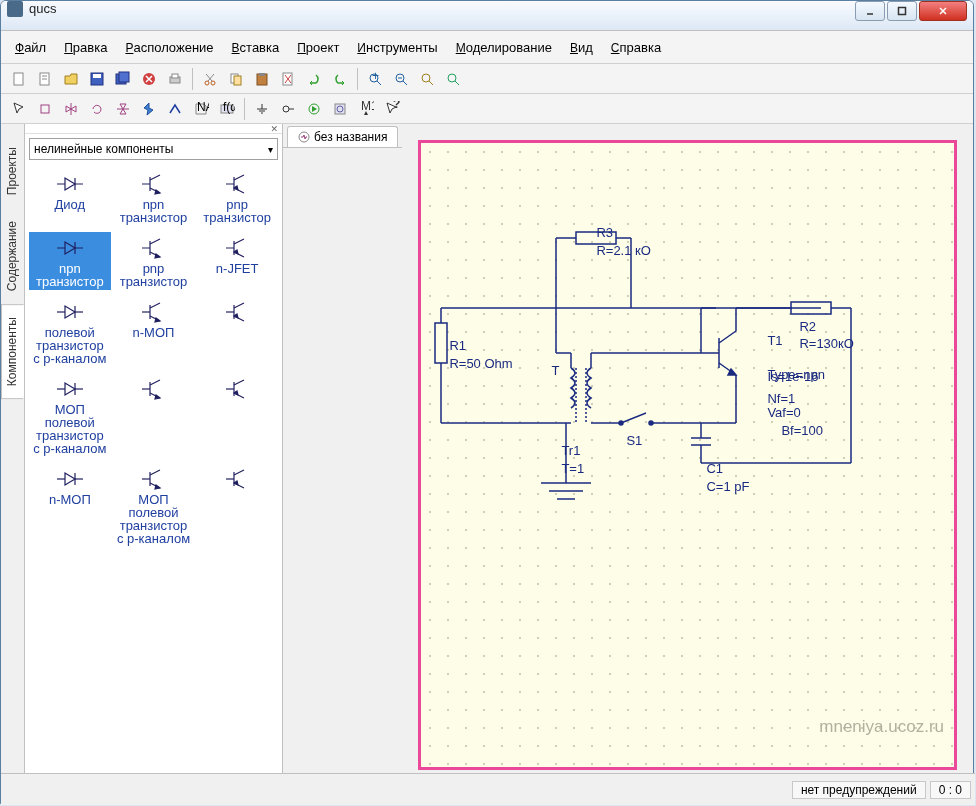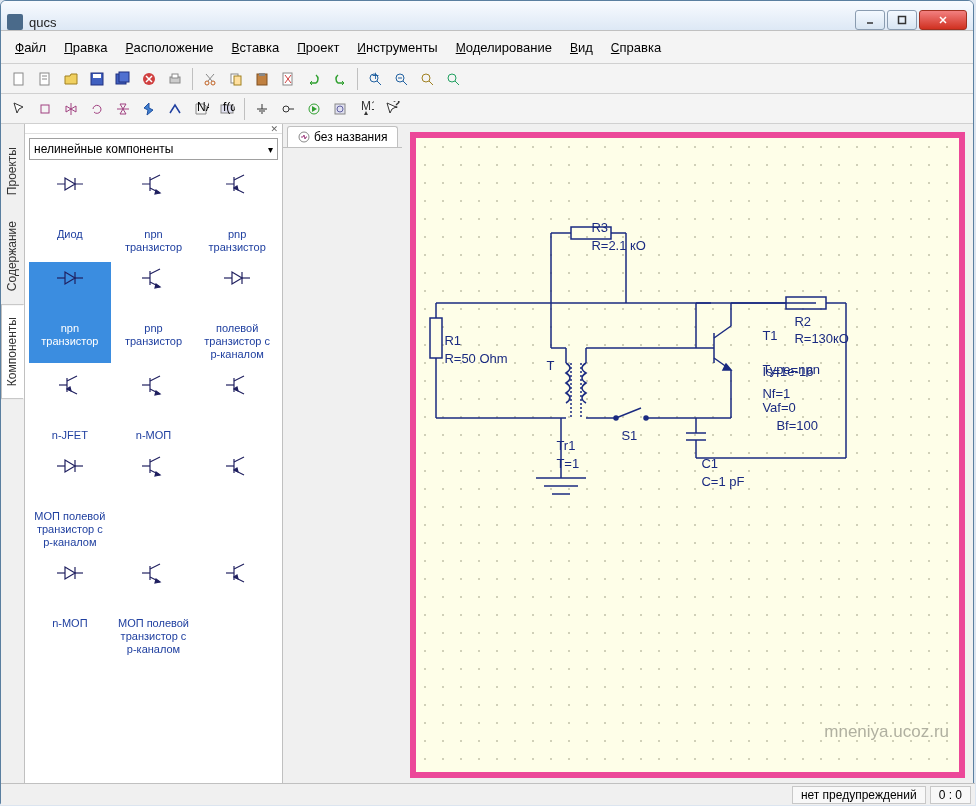--- a/index.html
+++ b/index.html
@@ -1,20 +1,20 @@
 <!DOCTYPE html>
 <html><head>
 <meta charset="utf-8">
 <style>
 * { box-sizing: border-box; margin: 0; padding: 0; font-family: Tahoma, sans-serif; font-size: 12px; }
 body { background: #dce5f0; width: 976px; height: 806px; overflow: hidden; position: relative; }
 
 .window { border: 1px solid #5a7fa0; background: #f0f0f0; width: 974px; height: 804px; border-radius: 6px 6px 0 0; overflow: hidden; }
 
-.titlebar { height: 30px; background: linear-gradient(#f8fbff, #dde8f5); display: flex; align-items: flex-end; padding: 0 6px; border-bottom: 1px solid #c0c0c0; }
+.titlebar { height: 30px; background: linear-gradient(#f8fbff, #dde8f5); display: flex; align-items: flex-start; padding: 0 6px; border-bottom: 1px solid #c0c0c0; }
 .titlebar .app-icon { width: 16px; height: 16px; background: #4a6a8a; border-radius: 2px; margin-right: 6px; }
 .titlebar .title { flex: 1; font-size: 13px; color: #222; }
 .win-btns { display: flex; gap: 2px; }
 .win-btn { width: 30px; height: 20px; border: 1px solid #8a9cb0; border-radius: 3px; background: linear-gradient(#f4f9ff,#d8e5f2); display: flex; align-items: center; justify-content: center; cursor: pointer; }
 .win-btn.close { width: 48px; background: linear-gradient(#f28080,#d03020); color: #fff; border-color: #a03020; }
 .win-btn svg { width: 10px; height: 10px; }
 
 .menubar { height: 24px; background: #f4f4f4; display: flex; align-items: center; padding: 16px 6px; gap: 2px; border-bottom: 1px solid #d0d0d0; }
 .menubar .menu-item { padding: 2px 8px; cursor: pointer; font-size: 13px; }
 .menubar .menu-item u { text-decoration: underline; }
@@ -35,33 +35,33 @@
 .combo { margin: 4px; height: 22px; border: 1px solid #a0a0a0; padding: 2px 4px; display: flex; align-items: center; justify-content: space-between; background: #fff; cursor: pointer; }
 .combo .arrow { font-size: 10px; }
 
 .palette { flex: 1; overflow: auto; padding: 4px; }
 .palette-grid { display: grid; grid-template-columns: repeat(3, 1fr); gap: 6px 2px; }
 .pal-item { text-align: center; cursor: pointer; padding: 2px; }
 .pal-item.sel { background: #3b8de0; color: #fff; }
 .pal-item:not(.sel) { color: #2040a0; }
 .pal-icon { height: 28px; display: flex; align-items: center; justify-content: center; }
 .pal-icon svg { stroke: #202060; fill: none; stroke-width: 1.2; }
-.pal-label { font-size: 11px; line-height: 13px; word-wrap: break-word; margin-top: 30px; }
+.pal-label { font-size: 13px; line-height: 13px; word-wrap: break-word; }
 
 .canvas-area { flex: 1; display: flex; flex-direction: row; background: #f0f0f0; }
 .doc-tabs { height: 24px; background: #f0f0f0; display: flex; align-items: center; padding: 2px 4px 0; border-bottom: 1px solid #c0c0c0; }
 .doc-tab { padding: 3px 10px; background: #fff; border: 1px solid #c0c0c0; border-bottom: none; border-radius: 3px 3px 0 0; display: flex; align-items: center; gap: 4px; cursor: pointer; font-size: 12px; }
 .doc-tab .doc-icon { width: 12px; height: 12px; }
 
-.schematic { flex: 1; background: #fefee8; position: relative; overflow: hidden; border: 6px solid #ec4899; margin: 8px; }
+.schematic { flex: 1; background: #fefee8; position: relative; overflow: hidden; border: 3px solid #ec4899; margin: 16px; }
 .schematic::before { content: ""; position: absolute; inset: 0; background-image: radial-gradient(#d0d0b8 1px, transparent 1px); background-size: 18px 18px; }
 .schematic svg { position: absolute; top: 0; left: 0; }
 .sch-label { position: absolute; font-size: 13px; color: #1a2a80; font-family: sans-serif; }
 
-.statusbar { position: absolute; bottom: 1px; left: 1px; right: 1px; height: 22px; background: #f0f0f0; border-top: 1px solid #c0c0c0; display: flex; align-items: center; justify-content: flex-end; padding: 0 4px; gap: 4px; }
+.statusbar { position: absolute; bottom: 1px; left: 1px; right: 1px; height: 32px; background: #f0f0f0; border-top: 1px solid #c0c0c0; display: flex; align-items: center; justify-content: flex-end; padding: 0 4px; gap: 4px; }
 .status-cell { border: 1px solid #c8c8c8; padding: 1px 8px; font-size: 12px; background: #f8f8f8; }
 
 .watermark { position: absolute; bottom: 30px; right: 10px; font-size: 17px; color: #b0b0a0; }
 </style>
 </head>
 <body>
 
 <div class="window">
 
   <div class="titlebar">
@@ -365,40 +365,40 @@
                   <line x1="12" y1="5" x2="12" y2="19" stroke="#202060"></line>
                   <line x1="12" y1="8" x2="22" y2="3" stroke="#202060"></line>
                   <line x1="12" y1="16" x2="22" y2="21" stroke="#202060"></line>
                   <path d="M18 18l4 3-5 1z" fill="#202060"></path>
                 </svg>
               </div>
               <div class="pal-label">pnp транзистор</div>
             </div>
             <div class="pal-item">
               <div class="pal-icon">
+                <svg width="30" height="24">
+                  <line x1="4" y1="12" x2="12" y2="12" stroke="#202060"></line>
+                  <line x1="12" y1="5" x2="12" y2="19" stroke="#202060"></line>
+                  <line x1="12" y1="8" x2="22" y2="3" stroke="#202060"></line>
+                  <line x1="12" y1="16" x2="22" y2="21" stroke="#202060"></line>
+                  <path d="M15 14l-3 2 4 2z" fill="#202060"></path>
+                </svg>
+              </div>
+              <div class="pal-label">n-JFET</div>
+            </div>
+            <div class="pal-item">
+              <div class="pal-icon">
                 <svg width="30" height="20">
                   <line x1="2" y1="10" x2="10" y2="10" stroke="#202060"></line>
                   <path d="M10 4v12l10-6z" fill="none" stroke="#202060"></path>
                   <line x1="20" y1="4" x2="20" y2="16" stroke="#202060"></line>
                   <line x1="20" y1="10" x2="28" y2="10" stroke="#202060"></line>
                 </svg>
               </div>
               <div class="pal-label">полевой транзистор с p-каналом</div>
-            </div>
-            <div class="pal-item">
-              <div class="pal-icon">
-                <svg width="30" height="24">
-                  <line x1="4" y1="12" x2="12" y2="12" stroke="#202060"></line>
-                  <line x1="12" y1="5" x2="12" y2="19" stroke="#202060"></line>
-                  <line x1="12" y1="8" x2="22" y2="3" stroke="#202060"></line>
-                  <line x1="12" y1="16" x2="22" y2="21" stroke="#202060"></line>
-                  <path d="M15 14l-3 2 4 2z" fill="#202060"></path>
-                </svg>
-              </div>
-              <div class="pal-label">n-JFET</div>
             </div>
             <div class="pal-item">
               <div class="pal-icon">
                 <svg width="30" height="24">
                   <line x1="4" y1="12" x2="12" y2="12" stroke="#202060"></line>
                   <line x1="12" y1="5" x2="12" y2="19" stroke="#202060"></line>
                   <line x1="12" y1="8" x2="22" y2="3" stroke="#202060"></line>
                   <line x1="12" y1="16" x2="22" y2="21" stroke="#202060"></line>
                   <path d="M18 18l4 3-5 1z" fill="#202060"></path>
                 </svg>

